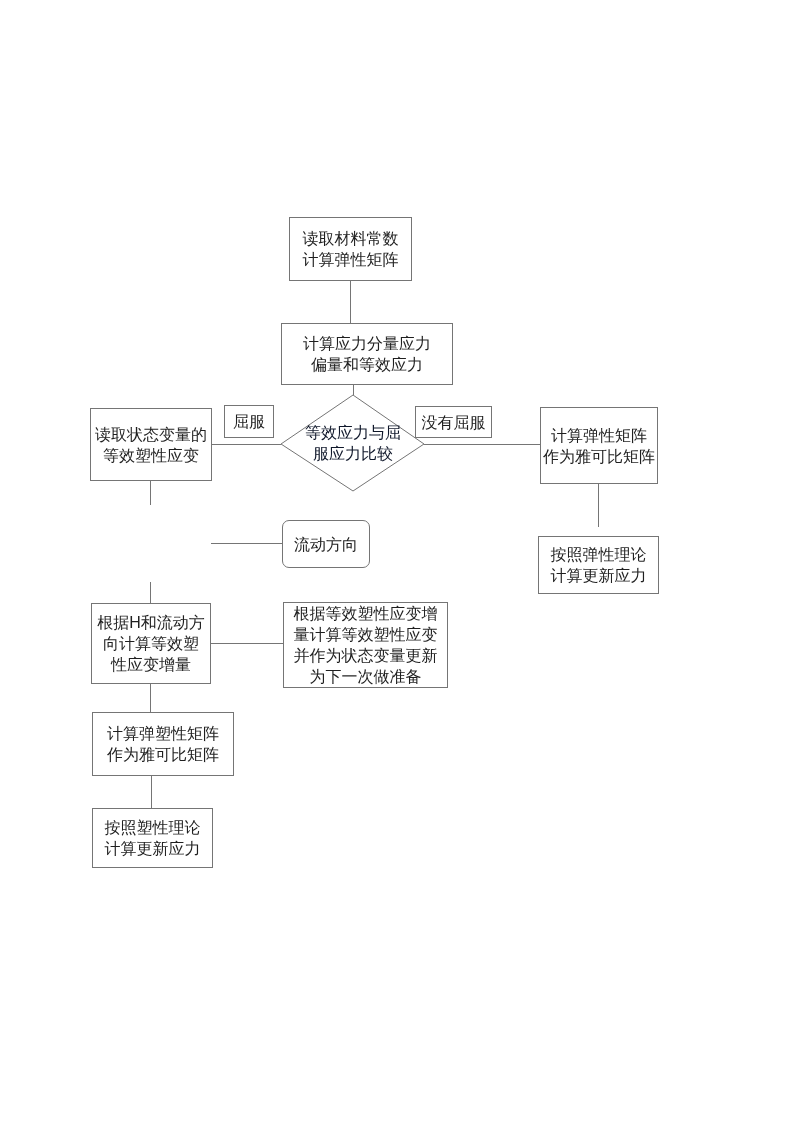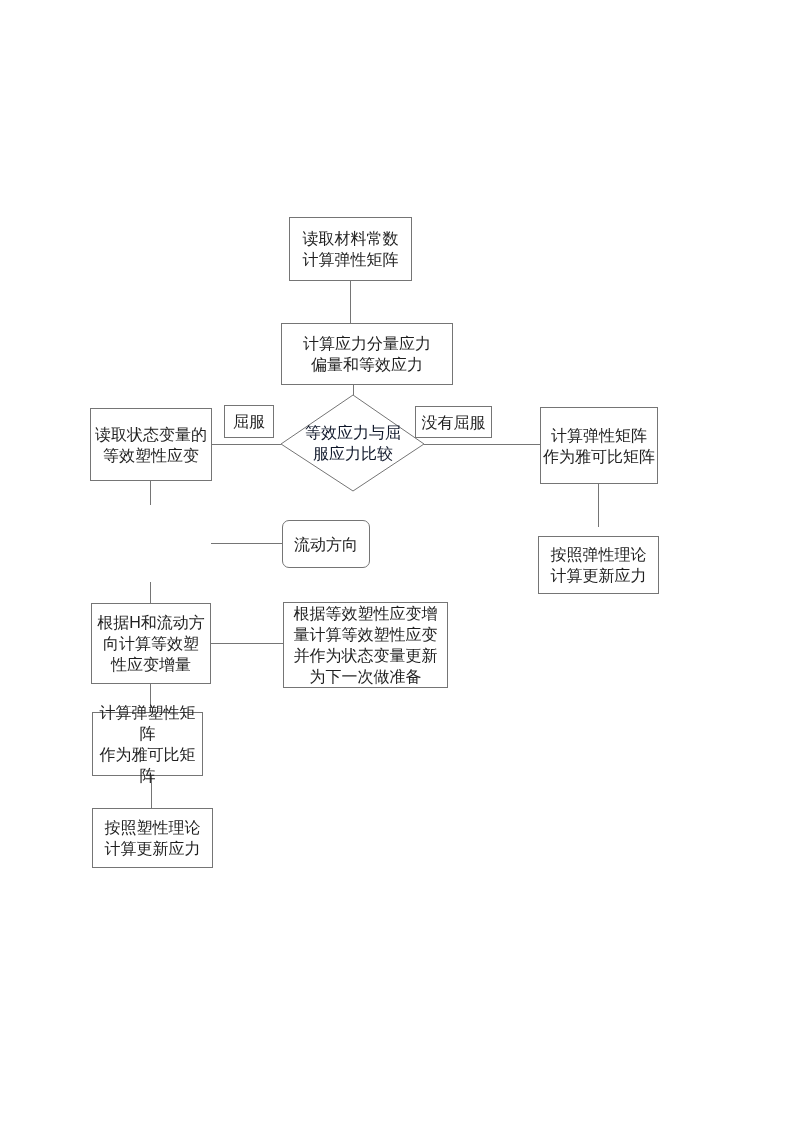--- a/index.html
+++ b/index.html
@@ -121,21 +121,21 @@
 性应变增量</span>
   </div>
 
   <div class="node" style="left:283px; top:602px; width:165px; height:86px;">
     <span class="label">根据等效塑性应变增
 量计算等效塑性应变
 并作为状态变量更新
 为下一次做准备</span>
   </div>
 
-  <div class="node" style="left:92px; top:712px; width:111px; height:64px;">
+  <div class="node" style="left:92px; top:712px; width:142px; height:64px;">
     <span class="label">计算弹塑性矩阵
 作为雅可比矩阵</span>
   </div>
 
   <div class="node" style="left:92px; top:808px; width:121px; height:60px;">
     <span class="label">按照塑性理论
 计算更新应力</span>
   </div>
 
 </div>

